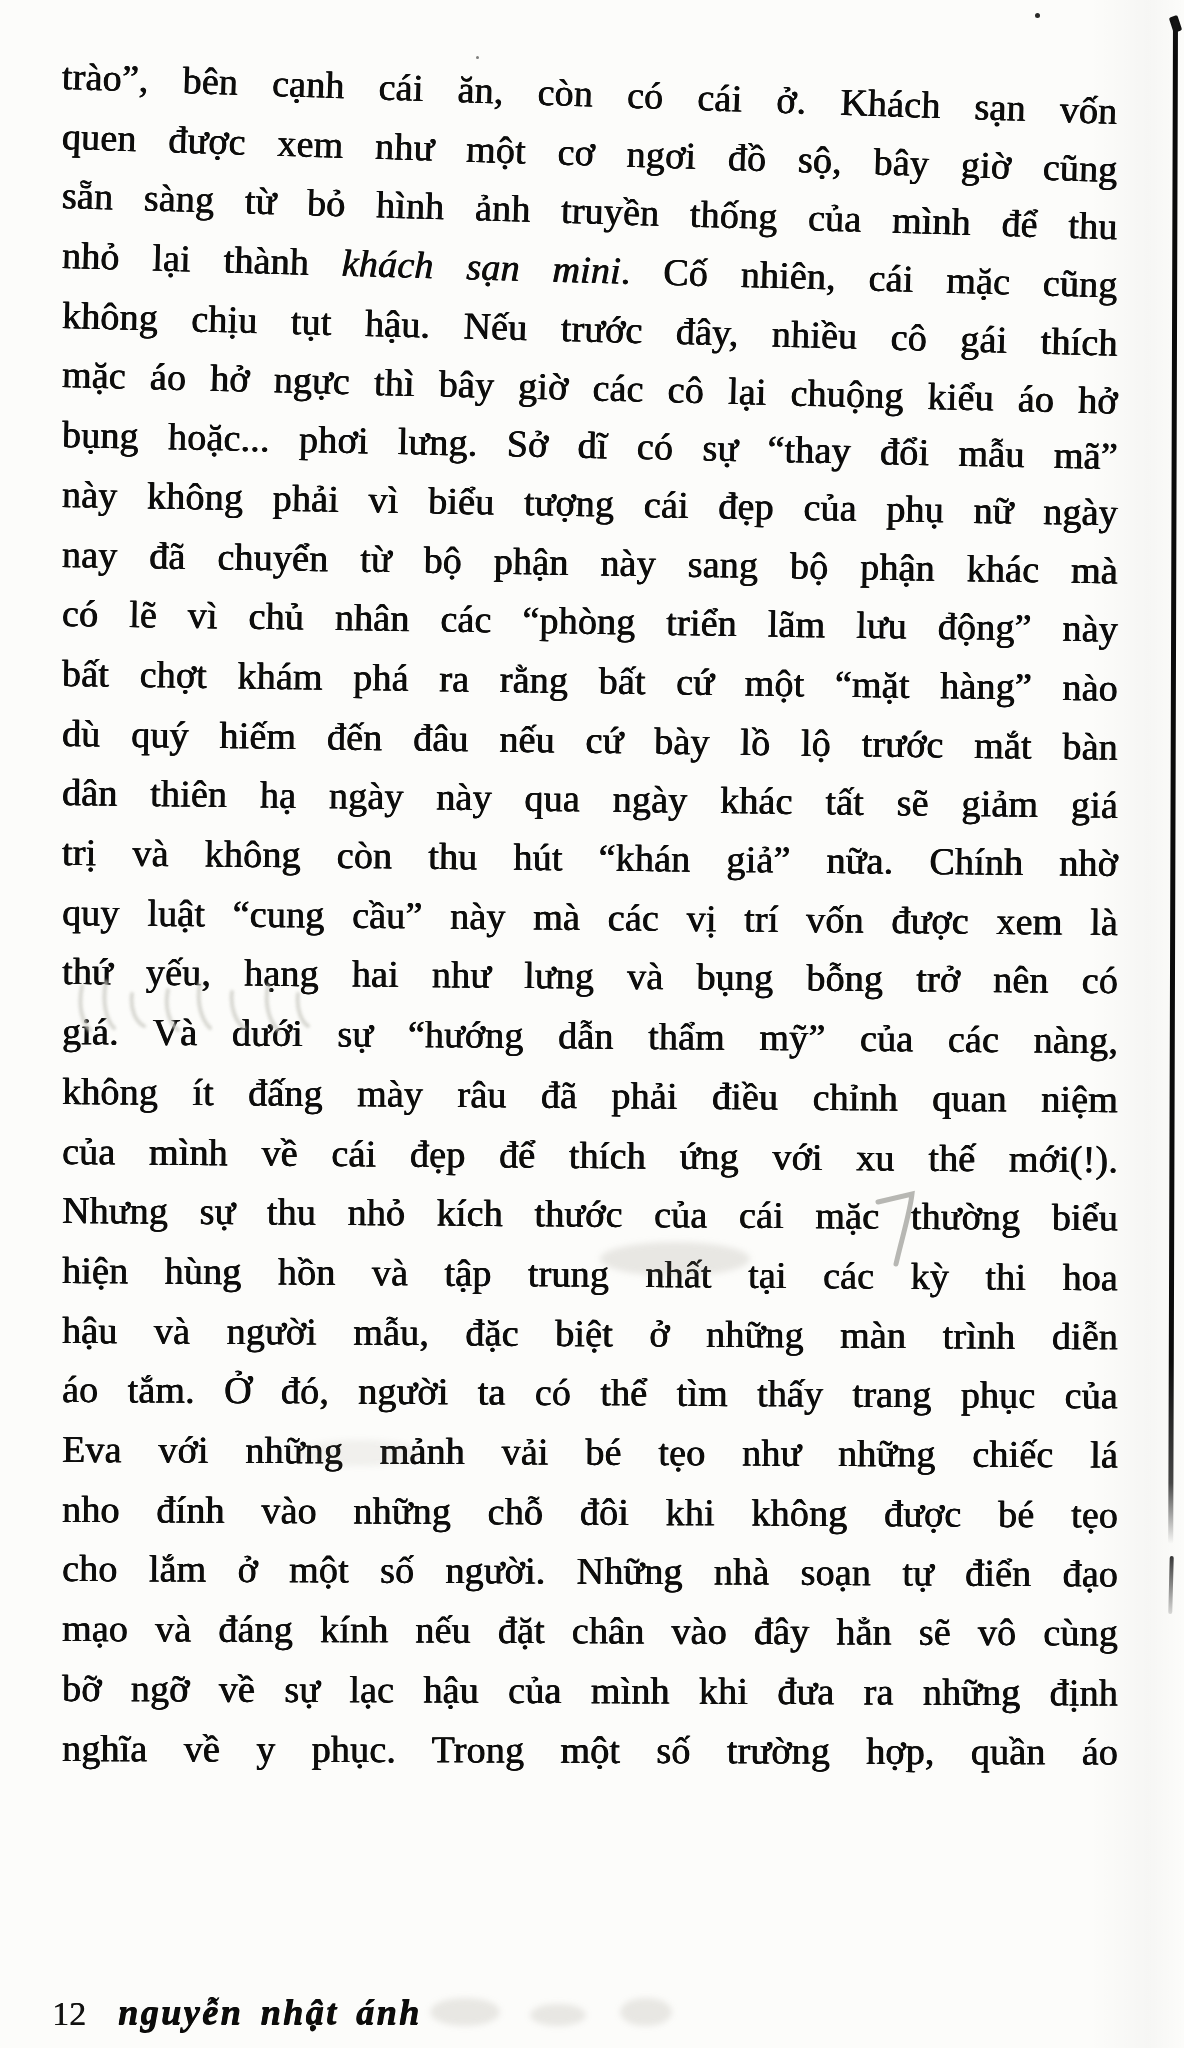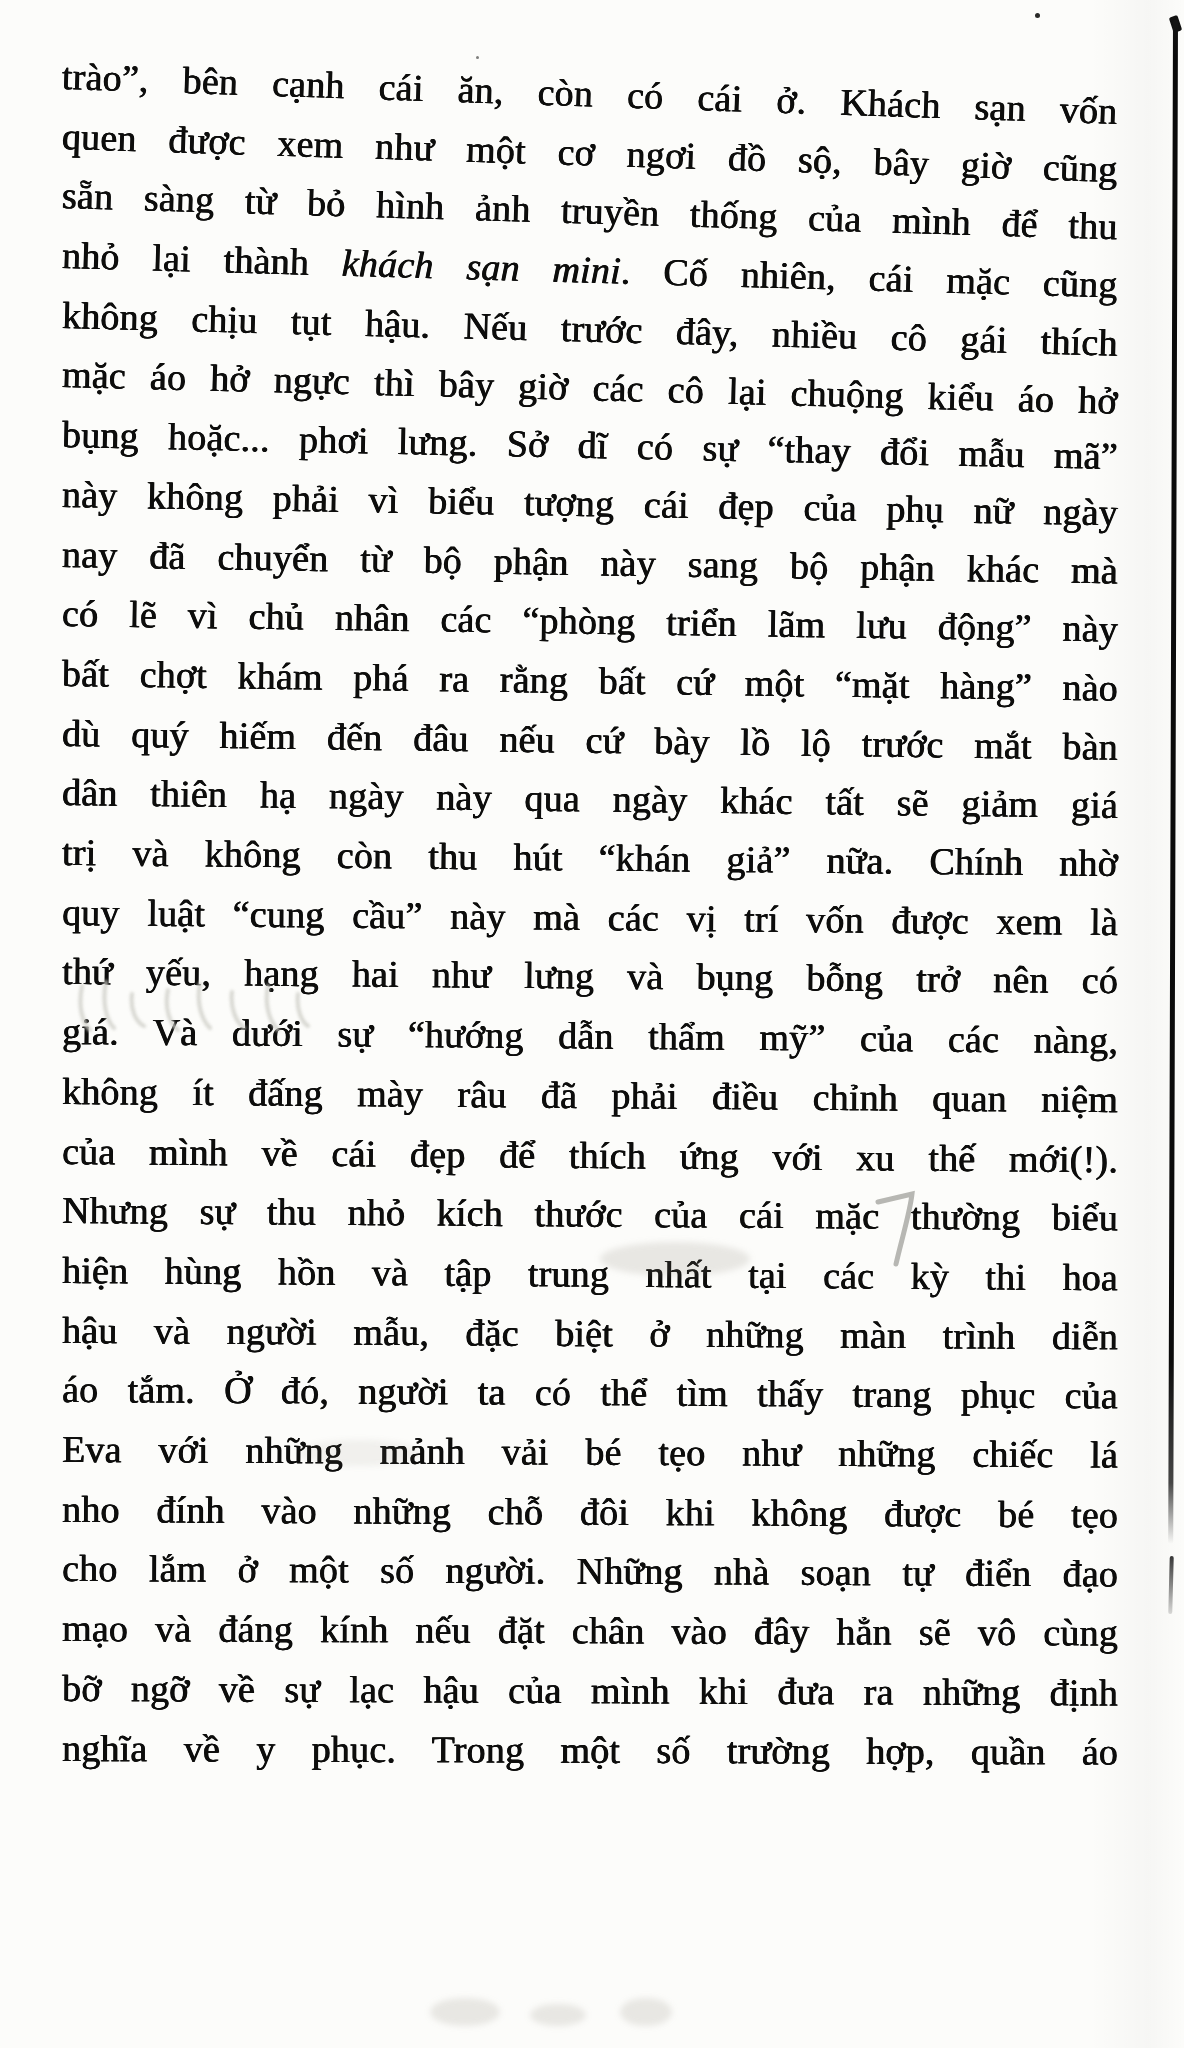--- a/index.html
+++ b/index.html
@@ -191,14 +191,18 @@
   <div class="ghost-smudge" style="left:600px; top:1242px; width:150px; height:34px;"></div>
   <div class="ghost-smudge" style="left:300px; top:1440px; width:120px; height:26px; opacity:.6;"></div>
   <div class="ghost-smudge" style="left:430px; top:1998px; width:70px; height:28px;"></div>
   <div class="ghost-smudge" style="left:530px; top:2004px; width:56px; height:22px;"></div>
   <div class="ghost-smudge" style="left:620px; top:1998px; width:52px; height:28px;"></div>
 
   <div class="speck" style="left:1035px; top:13px; width:5px; height:5px;"></div>
   <div class="speck" style="left:476px; top:56px; width:3px; height:3px; opacity:.6;"></div>
   <div class="speck" style="left:150px; top:900px; width:3px; height:3px; opacity:.35;"></div>
 
+  <div class="footer">
+    <span class="page-number">12</span>
+    <span class="author-name">nguyễn nhật ánh</span>
+  </div>
 
 </div>
 
 </body></html>

